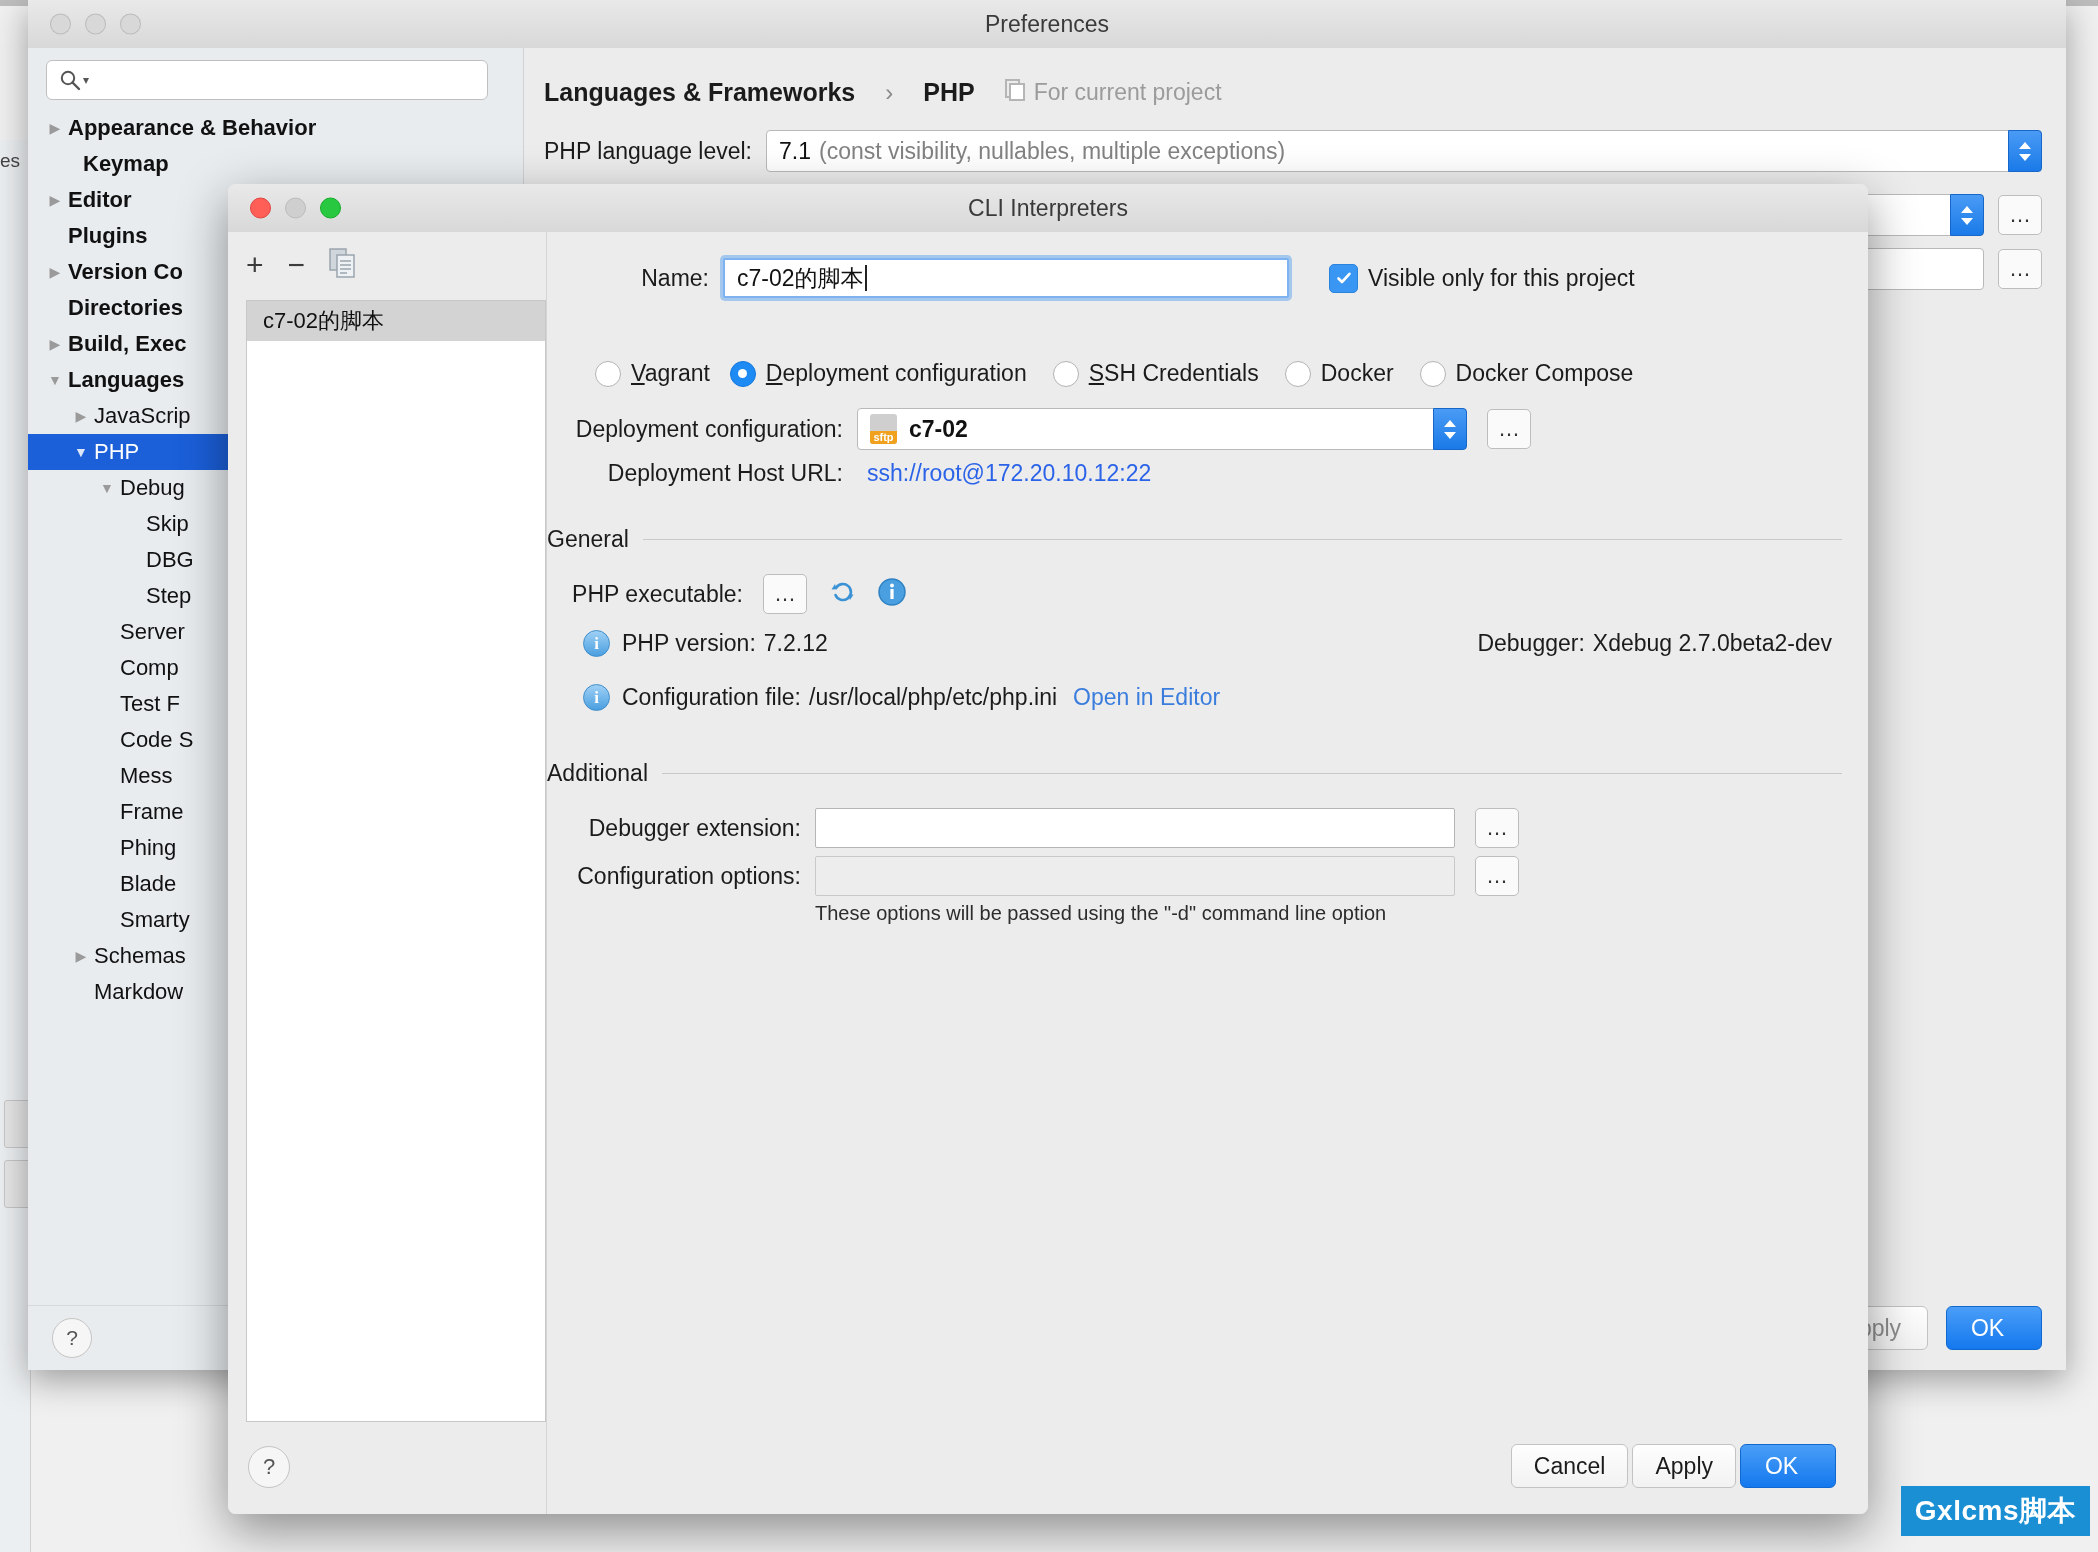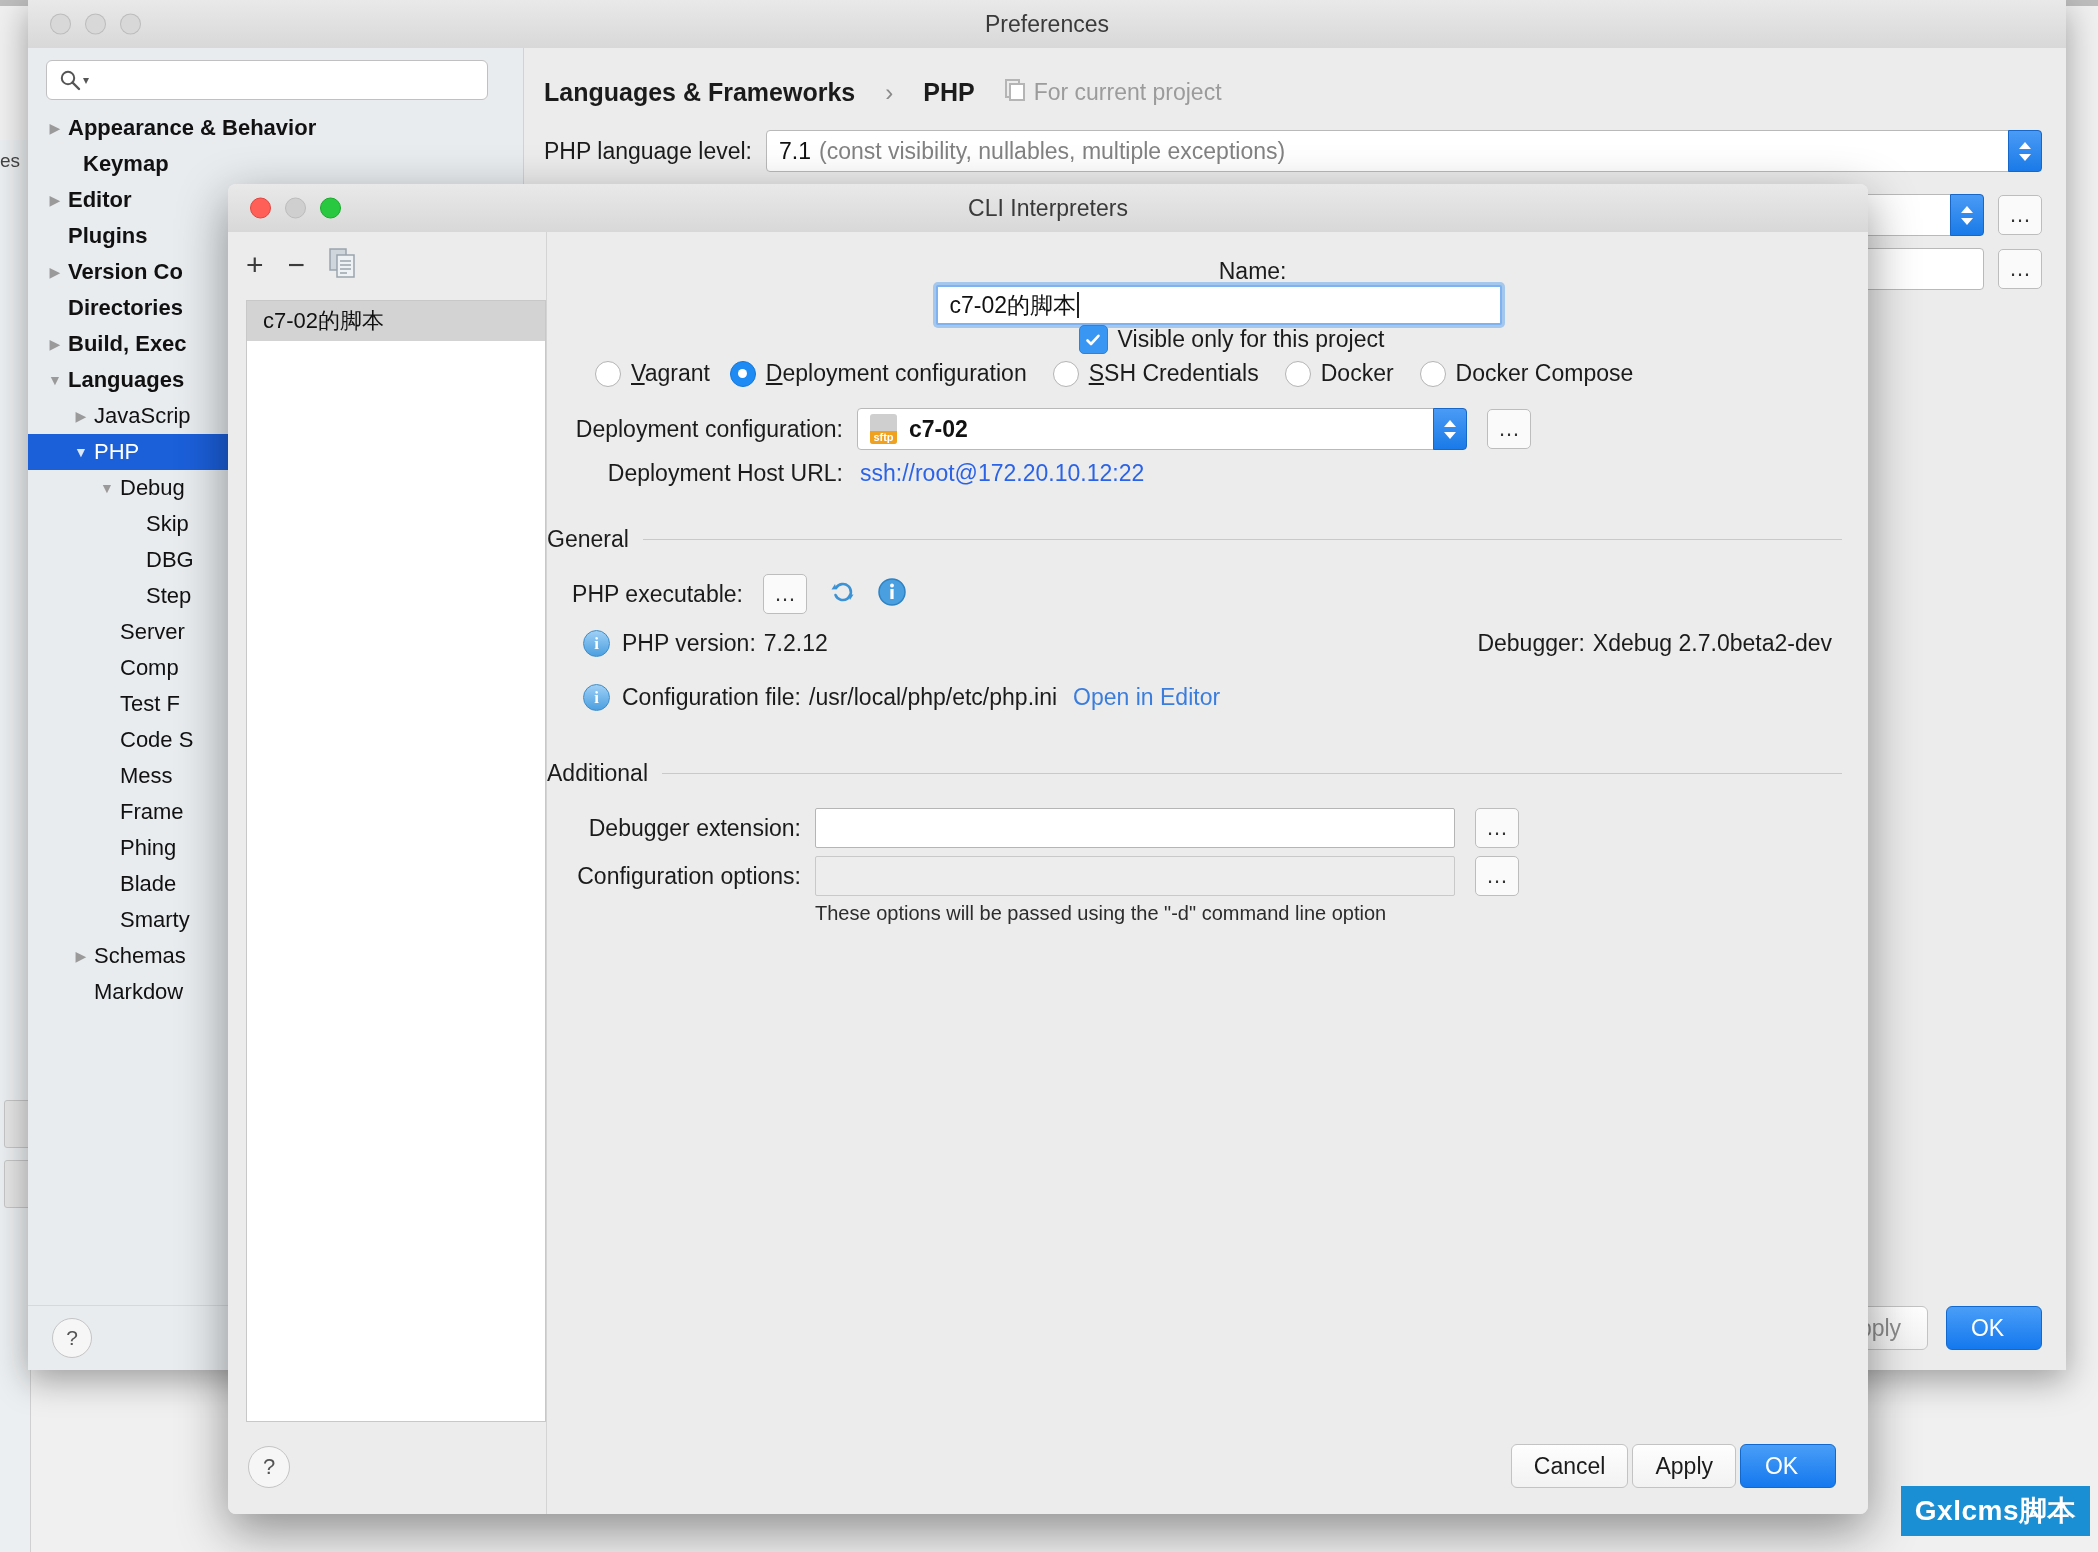--- a/index.html
+++ b/index.html
@@ -380,21 +380,21 @@
       <div class="listbox" id="cli-list">
           <div class="listitem sel">
             <span>c7-02的脚本</span>
           </div>
         </div>
       <div class="cli-help">?</div>
     </div>
 
     <div id="cli-right">
 
-      <div class="formrow" style="left:4px;top:26px;width:100%;flex-direction:column;">
+      <div class="formrow" style="left:12px;top:26px;width:100%;">
         <span class="flabel" style="width:150px;">Name:</span>
         <div class="textfield focus" style="width:566px;margin-left:14px;">
           <span>c7-02的脚本</span>
           <span class="caret"></span>
         </div>
         <div style="display:flex;align-items:center;margin-left:40px;">
           <div class="checkbox">
             <svg width="18" height="18" viewBox="0 0 18 18">
               <polyline points="3.5,9.5 7,13 14.5,4.8" fill="none" stroke="#fff" stroke-width="2.6" stroke-linecap="round" stroke-linejoin="round"></polyline>
             </svg>
@@ -437,21 +437,21 @@
           <div class="stepper">
               <i class="up"></i>
               <i class="dn"></i>
             </div>
         </div>
         <div class="dots-btn" style="margin-left:20px;">…</div>
       </div>
 
       <div class="formrow" style="left:24px;top:228px;">
         <span class="flabel" style="width:272px;">Deployment Host URL:</span>
-        <span class="link" style="margin-left:17px;">ssh://root@172.20.10.12:22</span>
+        <span class="link" style="margin-left:24px;">ssh://root@172.20.10.12:22</span>
       </div>
 
       <div class="group" style="left:0;top:294px;right:26px;">
         <span class="gtitle">General</span>
         <span class="gline"></span>
       </div>
 
       <div class="formrow" style="left:24px;top:342px;right:18px;">
         <span class="flabel" style="width:172px;">PHP executable:</span>
         <div class="dots-btn" style="margin-left:20px;">…</div>

